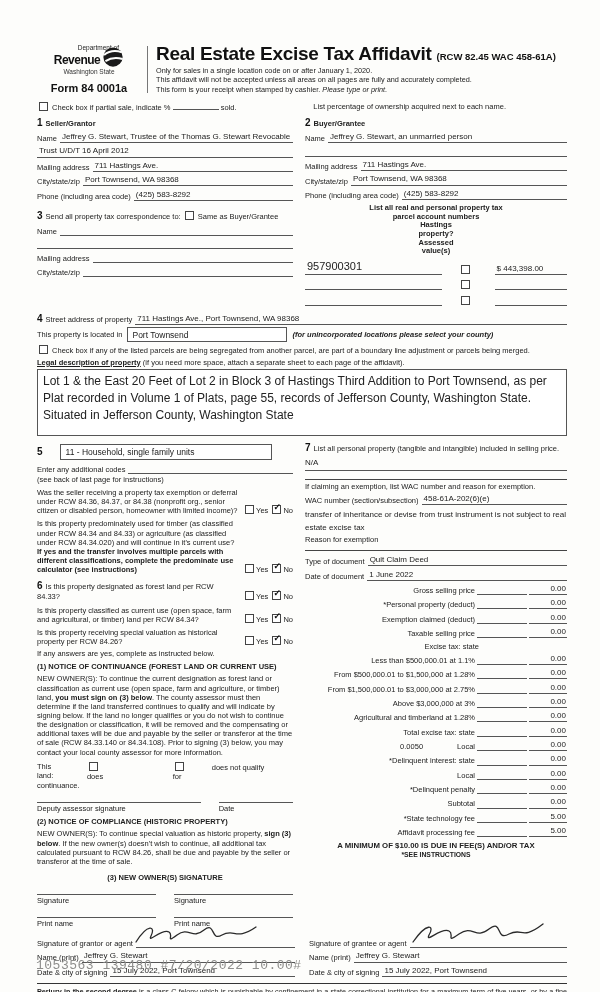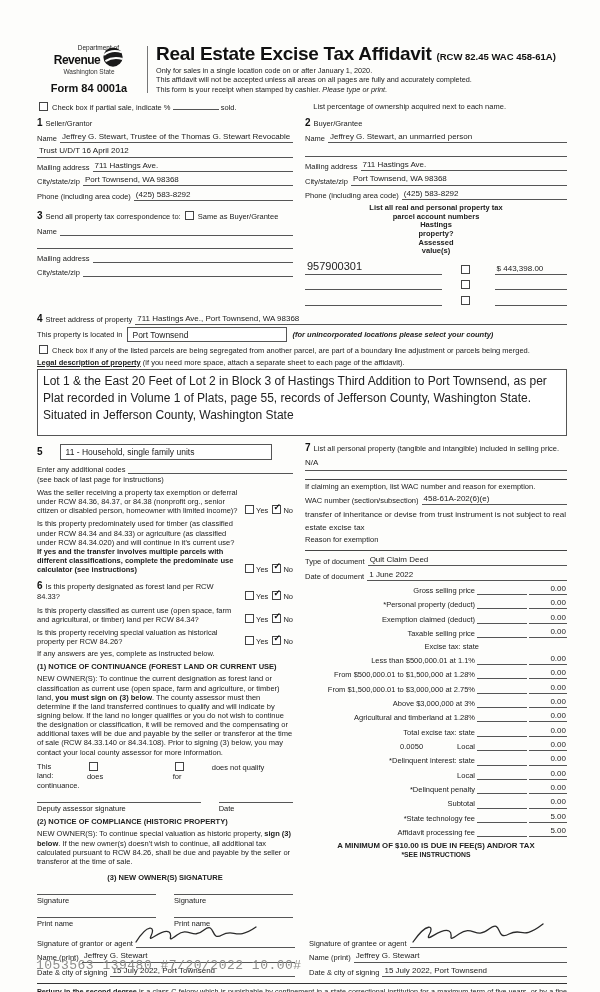--- a/index.html
+++ b/index.html
@@ -28,21 +28,21 @@
   .pct-line{display:inline-block;width:46px;border-bottom:0.8px solid #555;}
   
   .cb{display:inline-block;width:7px;height:7px;border:1px solid #444;position:relative;
       vertical-align:-1px;background:#fff;margin:0 2px;}
   .cb .ck{position:absolute;top:-4px;left:0px;font-size:9px;color:#111;font-weight:bold;}
   
   .cols{display:flex;}
   .colL{flex:0 0 256px;width:256px;}
   .colR{flex:1;padding-left:12px;min-width:0;}
   .secno{font-size:10px;font-weight:bold;margin-right:3px;color:#111;}
-  .sechd{font-size:7.5px;font-weight:normal;}
+  .sechd{font-size:7.5px;font-weight:bold;}
   .frow{display:flex;align-items:flex-end;margin-top:3.2px;}
   .lbl{white-space:nowrap;padding-right:3px;}
   .fill{flex:1;border-bottom:0.9px solid #555;padding:0 2px 0.5px 2px;font-size:8px;min-height:9px;}
   .fill.blank{min-height:9px;}
   .cont{border-bottom:0.9px solid #555;font-size:8px;padding:0 2px 0.5px 2px;margin-top:3.2px;min-height:9px;}
   
   .ptab-h{display:flex;font-weight:bold;text-align:center;margin-top:4px;line-height:1.15;flex-direction:column;}
   .ptab-h .c1{flex:1.55;} .ptab-h .c2{flex:0.55;} .ptab-h .c3{flex:0.8;}
   .prow{display:flex;align-items:flex-end;margin-top:4.5px;}
   .prow .c1{flex:1.55;border-bottom:0.9px solid #555;font-size:11px;min-height:10px;padding:0 2px;}

